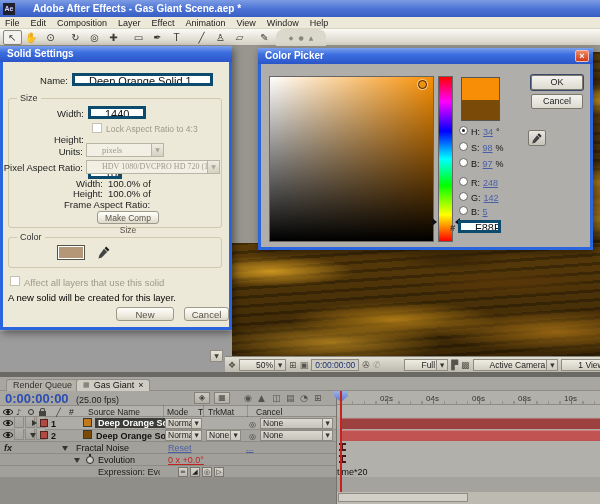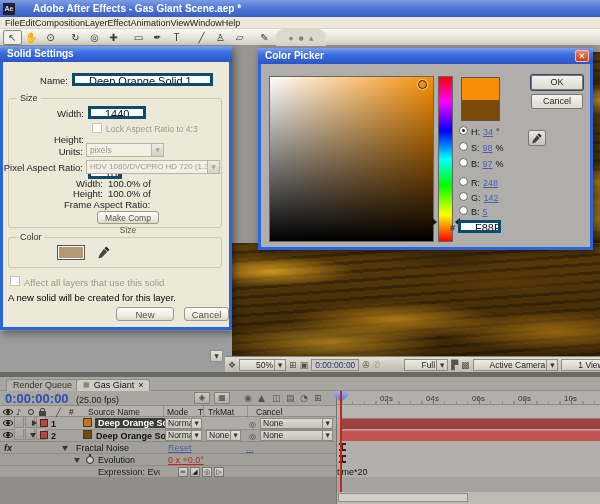--- a/index.html
+++ b/index.html
@@ -8,21 +8,21 @@
   *{box-sizing:border-box;}
   .a{position:absolute;}
   .g{font-family:"DejaVu Sans",sans-serif;}
 
   
   .titlebar{left:0;top:0;width:600px;height:17px;
     background:linear-gradient(#7d9ce4,#4a71d4 55%,#3a5fc4);
     color:#fff;font-weight:bold;font-size:10px;display:flex;align-items:center;gap:18px;padding-left:3px;}
   .appbadge{width:12px;height:12px;background:#20202e;color:#cfd2ff;font-size:7px;font-weight:bold;
     display:flex;align-items:center;justify-content:center;}
-  .menubar{left:0;top:17px;width:600px;height:12px;background:#ece9d8;display:flex;
+  .menubar{left:0;top:17px;width:600px;height:12px;background:#ece9d8;display:flex;gap:11px;
     align-items:center;padding-left:5px;font-size:9px;color:#222;border-bottom:1px solid #d8d5c4;}
   .toolbar{left:0;top:29px;width:600px;height:17px;background:linear-gradient(#fbfaf5,#d4d0c4);
     border-bottom:1px solid #96948a;display:flex;align-items:center;padding-left:3px;}
   .tool{width:19px;height:15px;display:flex;align-items:center;justify-content:center;
     font-size:10px;color:#3a3a34;}
   .tool.active{background:#f3f2ec;border:1px solid #8a887e;border-radius:2px;}
   .tsep{width:6px;height:15px;}
   .wsarea{left:262px;top:29px;width:50px;height:17px;background:#dbd8cc;border-radius:8px 8px 0 0;
     display:flex;align-items:center;justify-content:center;gap:5px;color:#8a887c;font-size:6px;}
 
@@ -65,21 +65,21 @@
     background:linear-gradient(#ef8a66,#d campo 0);background:linear-gradient(#ef8a66,#cf3915);
     color:#fff;font-size:9px;line-height:10px;text-align:center;font-weight:bold;}
   .grp{position:absolute;border:1px solid #cfcaae;border-radius:3px;}
   .leg{position:absolute;top:-6px;left:8px;background:#ece9d8;padding:0 3px;font-size:9px;color:#333;}
   .lbl{position:absolute;font-size:9.5px;color:#222;white-space:nowrap;}
   .lblr{text-align:right;}
   .dis{color:#9d9a8b;}
   .fld{position:absolute;background:#fff;border:3px solid #0c4a6e;font-size:11px;padding:0 14px;
     line-height:11px;color:#111;white-space:nowrap;overflow:hidden;}
   .ddd{position:absolute;background:#f2f0e4;border:1px solid #b8b5a5;font-size:8px;color:#9d9a8b;
-    line-height:12px;padding:0 13px 0 3px;white-space:nowrap;overflow:hidden;}
+    line-height:12px;padding:0 13px 0 15px;white-space:nowrap;overflow:hidden;font-family:Liberation Serif, serif;}
   .ddd::after{content:"▼";position:absolute;right:0;top:0;bottom:0;width:11px;border-left:1px solid #b8b5a5;
     background:linear-gradient(#efede3,#d6d2c2);font-size:6px;color:#a9a696;text-align:center;line-height:12px;
     font-family:"DejaVu Sans",sans-serif;}
   .xpbtn{position:absolute;background:linear-gradient(#fefefb,#efece0 60%,#ddd9c8);border:1px solid #9d9a8b;
     border-radius:3px;font-size:9.5px;text-align:center;color:#55524a;}
   .cbx{position:absolute;width:10px;height:10px;background:#fff;border:1px solid #b5b2a2;}
   .swatch{position:absolute;border:1px solid #55524a;box-shadow:inset 0 0 0 1px #fff;}
 
   
   .cpbody{position:absolute;left:258px;top:48px;width:335px;height:202px;background:#b0aeab;}

